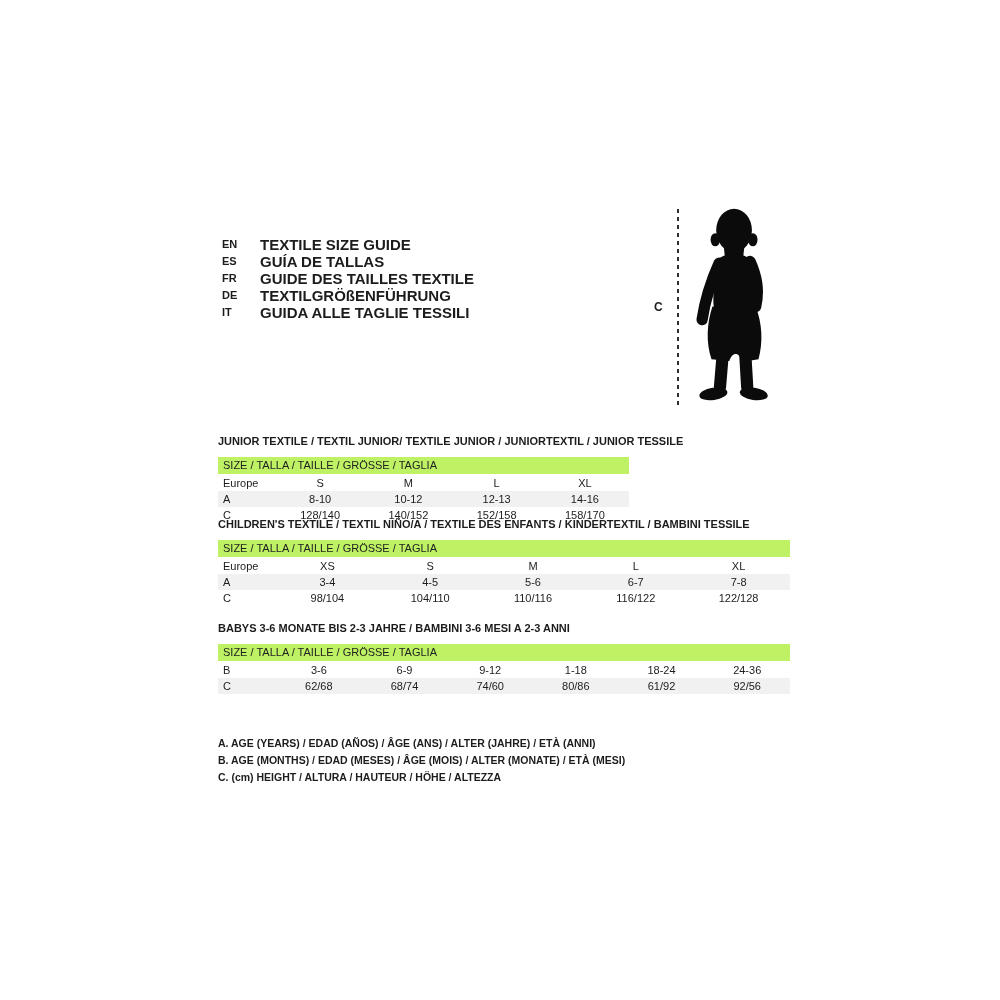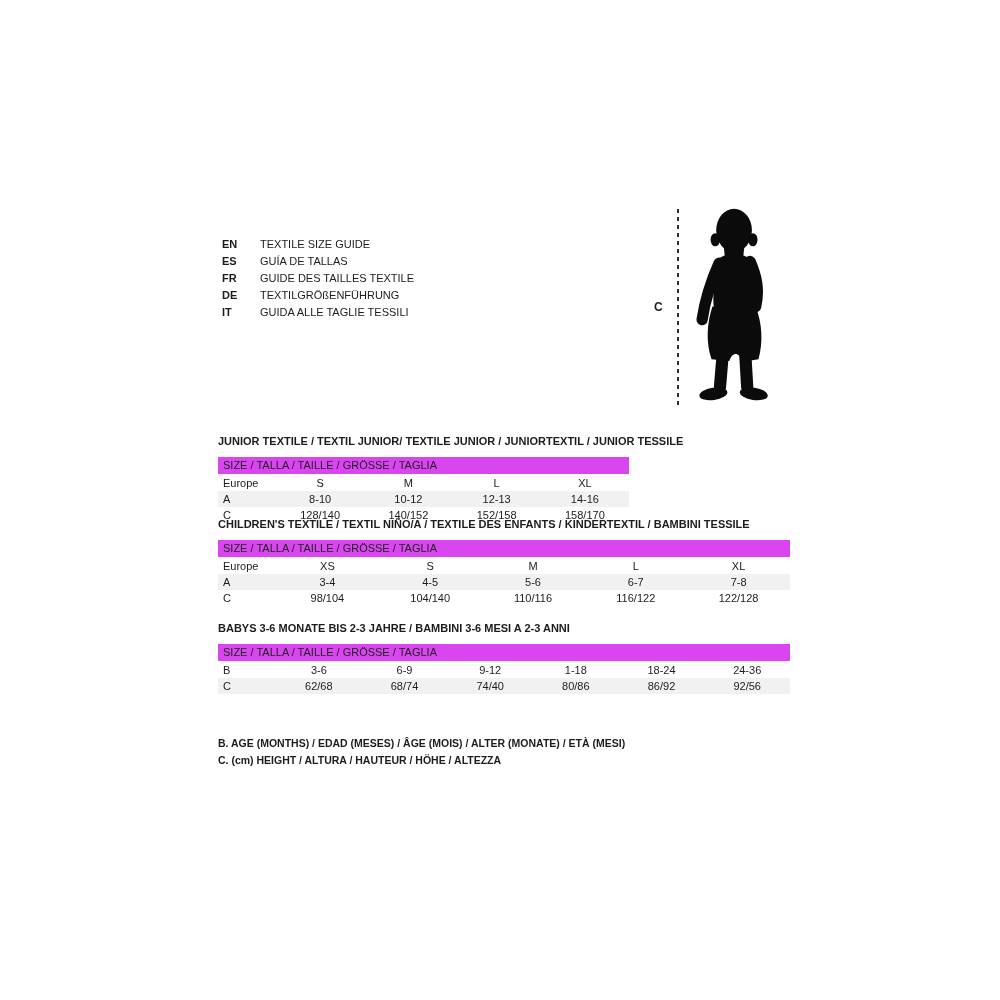--- a/index.html
+++ b/index.html
@@ -10,21 +10,21 @@
     font-stretch: condensed;
     color: #1c1c1c;
     position: relative;
     overflow: hidden;
   }
 
   
   .lang-block { position: absolute; left: 222px; top: 216px; margin-top: 20px; }
   .lang-row { display: flex; height: 17px; line-height: 17px; }
   .lang-code { width: 38px; font-weight: bold; font-size: 11px; }
-  .lang-label { font-weight: normal; font-size: 11px; white-space: nowrap; }
+  .lang-label { font-weight: bold; font-size: 15px; white-space: nowrap; }
 
   
   .figure-block { position: absolute; left: 650px; top: 200px; width: 140px; height: 215px; }
   .dash-line {
     position: absolute; left: 27px; top: 9px; width: 2px; height: 196px;
     background: repeating-linear-gradient(to bottom, #2e2e2e 0 4px, transparent 4px 8px);
   }
   .height-label {
     position: absolute; left: 4px; top: 100px;
     font-weight: bold; font-size: 12px;
@@ -34,21 +34,21 @@
   
   .size-table { position: absolute; left: 218px; }
   .size-table.w1 { width: 411px; }
   .size-table.w2 { width: 572px; }
   .t-title {
     font-weight: bold; font-size: 11px; line-height: 13px; white-space: nowrap;
   }
   .t-title:empty { display: none; }
   .t-titles { margin-bottom: 9px; }
   .t-header {
-    background: #d946ef; height: 17px; line-height: 17px;
+    background: #bef264; height: 17px; line-height: 17px;
     font-size: 11px; color: #222; padding-left: 5px;
     margin-bottom: 1px;
   }
   .t-row { display: flex; height: 16px; line-height: 16px; font-size: 11px; }
   .t-row.shaded { background: #f1f1f1; }
   .t-label { width: 58px; padding-left: 5px; box-sizing: border-box; }
   .t-cell { flex: 1; text-align: center; }
 
   
   .legend-block { position: absolute; left: 218px; top: 735px; }
@@ -155,21 +155,21 @@
         <div class="t-label">A</div>
         <div class="t-cell">3-4</div>
         <div class="t-cell">4-5</div>
         <div class="t-cell">5-6</div>
         <div class="t-cell">6-7</div>
         <div class="t-cell">7-8</div>
       </div>
       <div class="t-row">
         <div class="t-label">C</div>
         <div class="t-cell">98/104</div>
-        <div class="t-cell">104/140</div>
+        <div class="t-cell">104/110</div>
         <div class="t-cell">110/116</div>
         <div class="t-cell">116/122</div>
         <div class="t-cell">122/128</div>
       </div>
     </div>
 </div>
 
 <div class="size-table w2" id="t3">
   <div class="t-titles">
     <div class="t-title">BABYS 3-6 MONATE BIS 2-3 JAHRE / BAMBINI 3-6 MESI A 2-3 ANNI</div>
@@ -182,24 +182,25 @@
         <div class="t-cell">6-9</div>
         <div class="t-cell">9-12</div>
         <div class="t-cell">1-18</div>
         <div class="t-cell">18-24</div>
         <div class="t-cell">24-36</div>
       </div>
       <div class="t-row shaded">
         <div class="t-label">C</div>
         <div class="t-cell">62/68</div>
         <div class="t-cell">68/74</div>
-        <div class="t-cell">74/40</div>
+        <div class="t-cell">74/60</div>
         <div class="t-cell">80/86</div>
-        <div class="t-cell">86/92</div>
+        <div class="t-cell">61/92</div>
         <div class="t-cell">92/56</div>
       </div>
     </div>
 </div>
 
 <div class="legend-block">
+  <div class="legend-line">A. AGE (YEARS) / EDAD (AÑOS) / ÂGE (ANS) / ALTER (JAHRE) / ETÀ (ANNI)</div>
   <div class="legend-line">B. AGE (MONTHS) / EDAD (MESES) / ÂGE (MOIS) / ALTER (MONATE) / ETÀ (MESI)</div>
   <div class="legend-line">C. (cm) HEIGHT / ALTURA / HAUTEUR / HÖHE / ALTEZZA</div>
 </div>
 
 </body></html>

